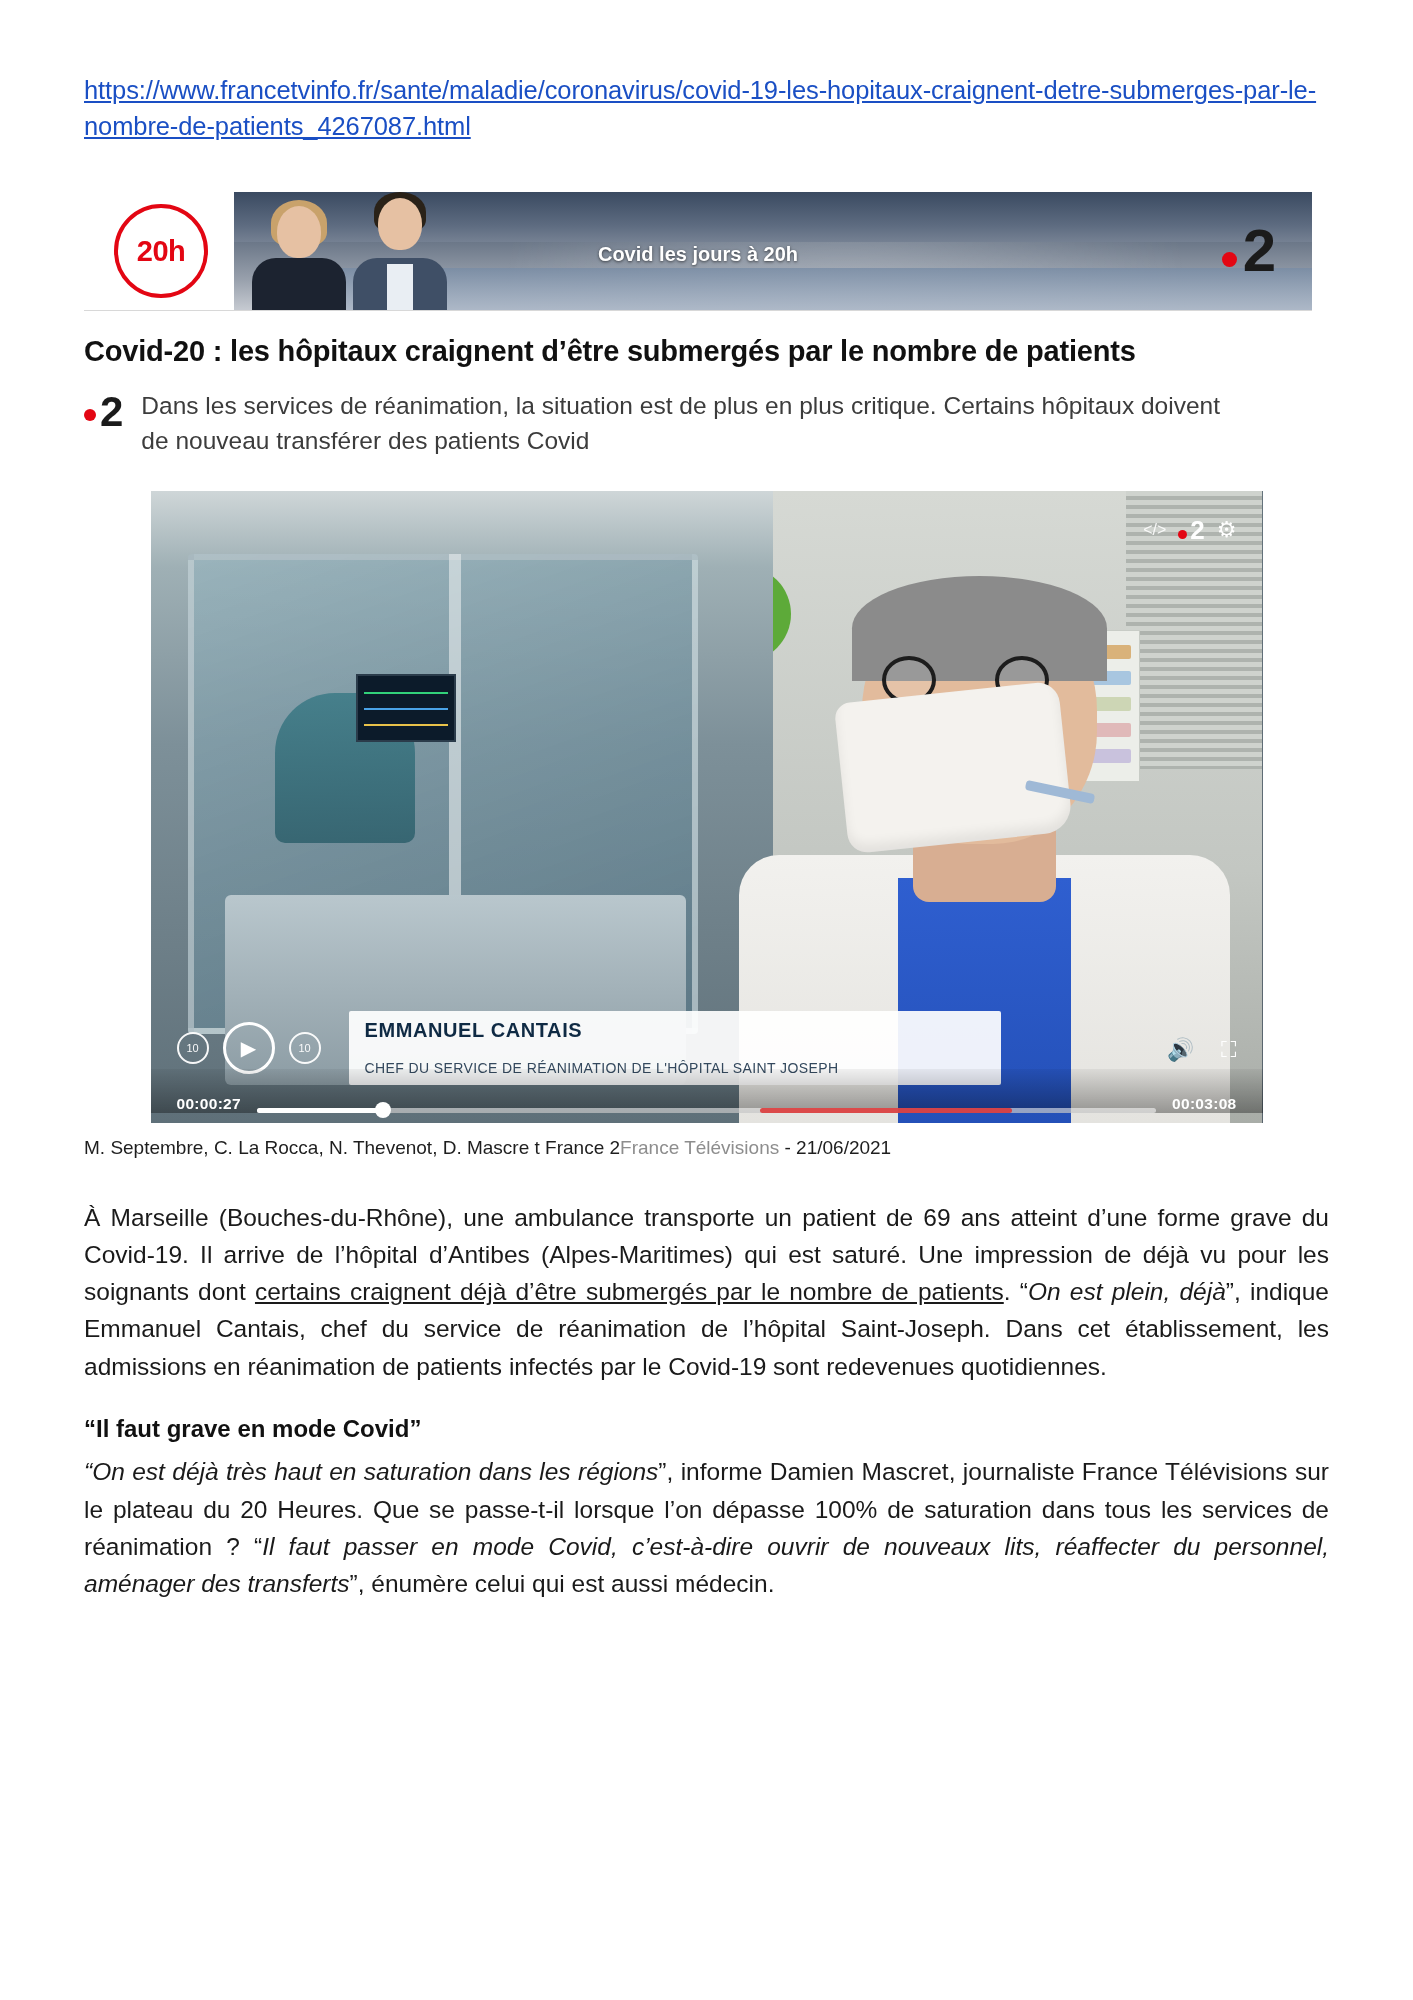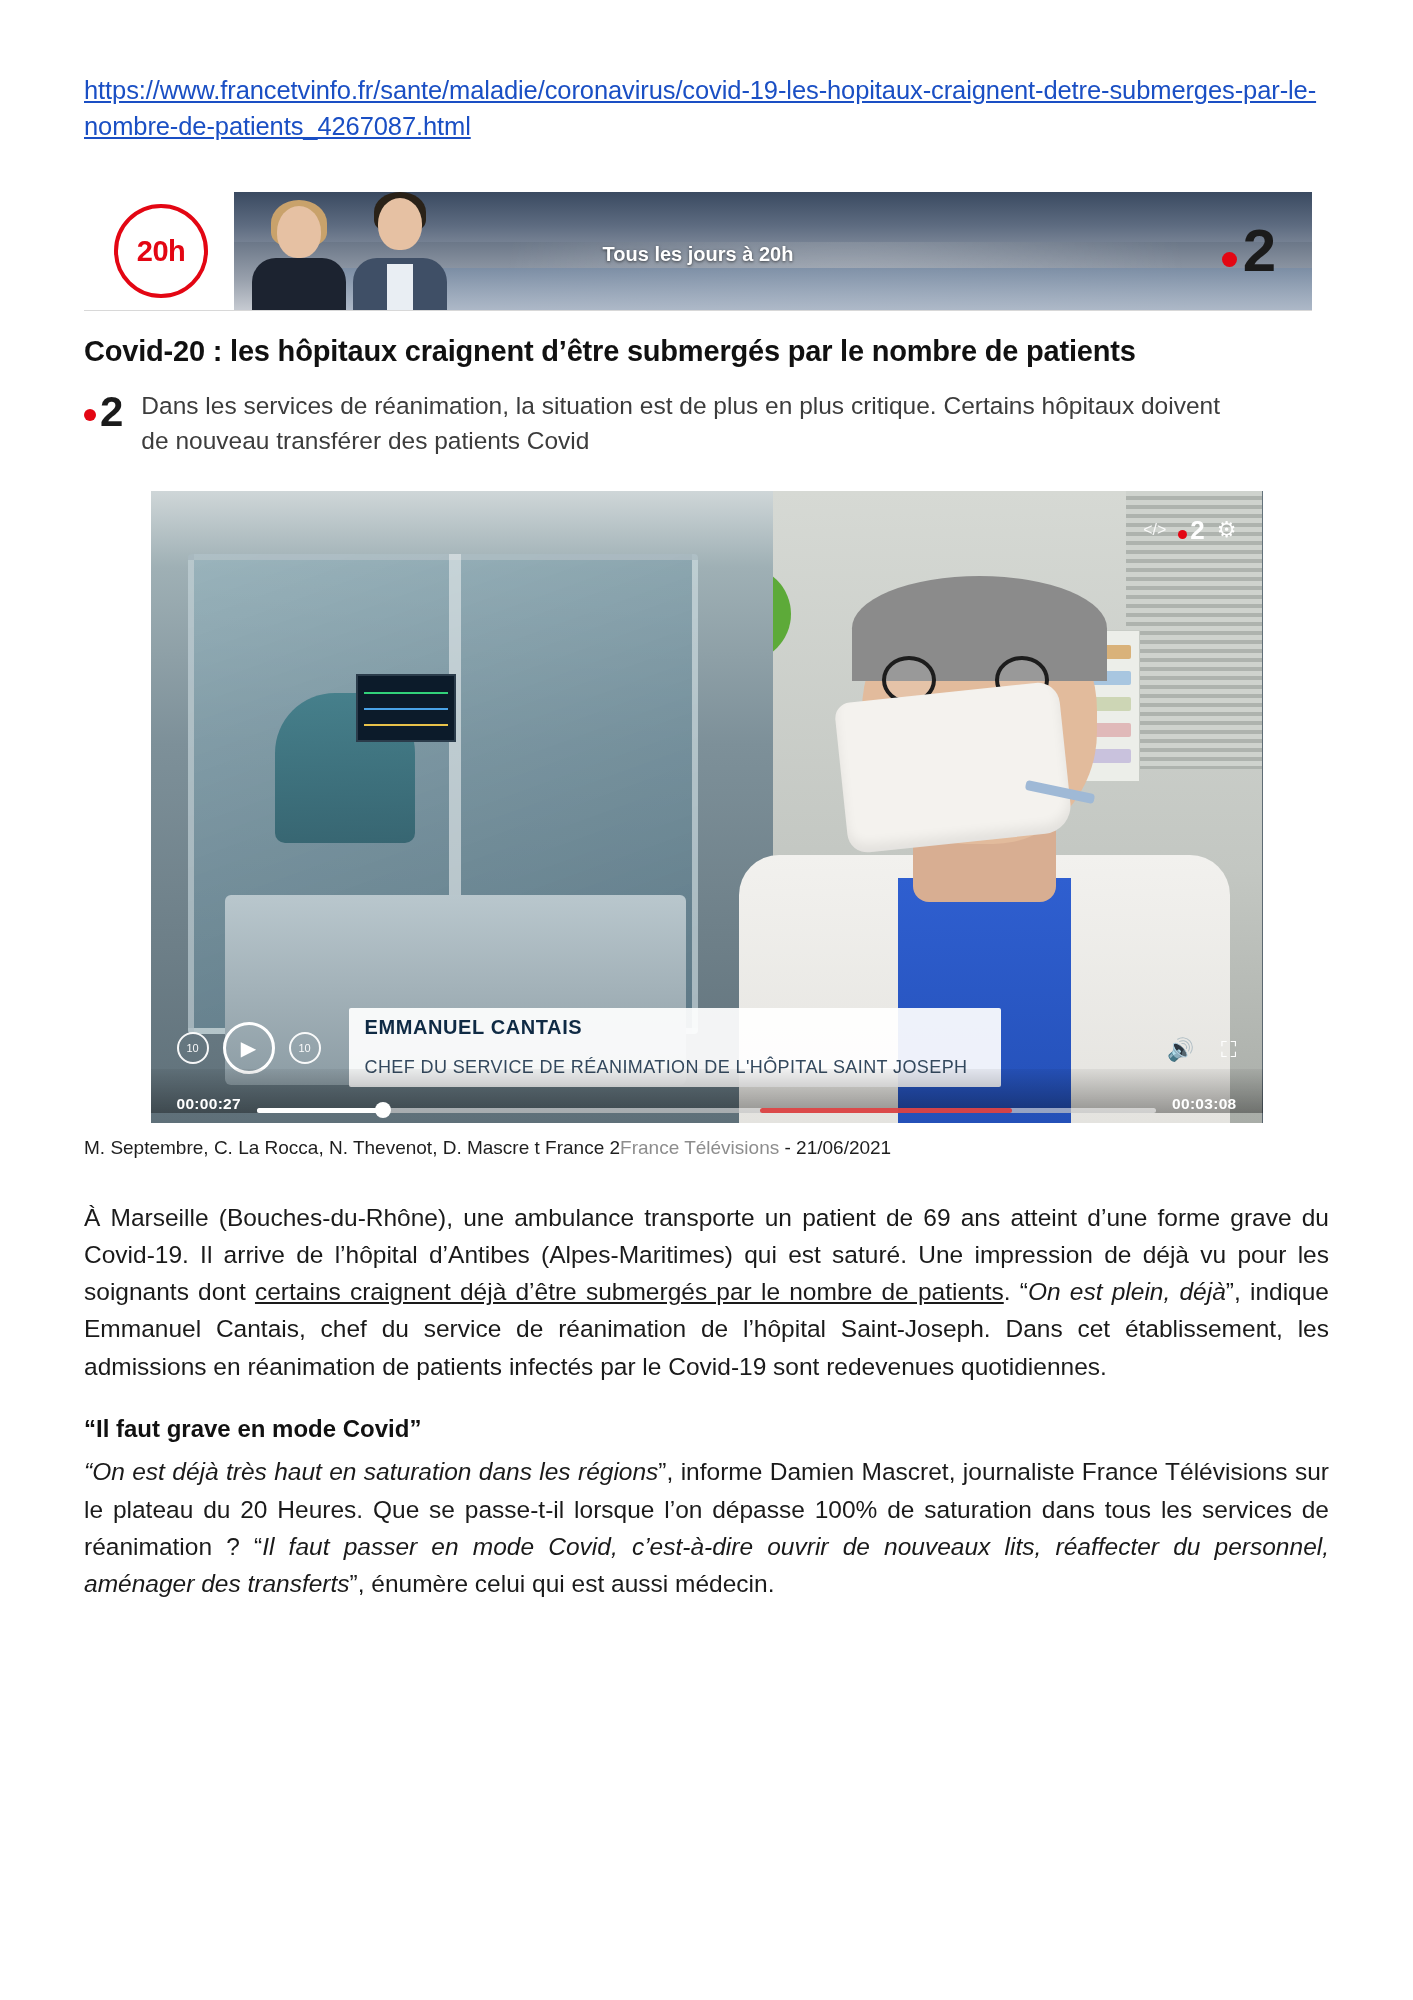--- a/index.html
+++ b/index.html
@@ -432,21 +432,21 @@
     margin-left: 14px;
     min-width: 620px;
   }
   .lt-name {
     font-size: 20px;
     font-weight: bold;
     color: #0f2a44;
     letter-spacing: 0.6px;
   }
   .lt-role {
-    font-size: 18px;
+    font-size: 14px;
     color: #34495e;
     letter-spacing: 0.4px;
     margin-top: 18px;
   }
   .vid-right-ctrls {
     position: absolute;
     right: 26px; bottom: 60px;
     display: flex;
     gap: 26px;
     align-items: center;
@@ -550,21 +550,21 @@
         <div class="body"></div>
       </div>
       <div class="person person-b">
         <div class="hair"></div>
         <div class="head"></div>
         <div class="body">
           <div class="shirt"></div>
         </div>
       </div>
     </div>
-    <div class="banner-caption">Tous les jours à 20h</div>
+    <div class="banner-caption">Covid les jours à 20h</div>
     <div class="banner-logo2">
       <span class="dot"></span>
       <span class="two">2</span>
     </div>
   </div>
 
   <h1 class="headline">Covid-20 : les hôpitaux craignent d’être submergés par le nombre de patients</h1>
 
   <div class="standfirst-row">
     <div class="logo2-small">

